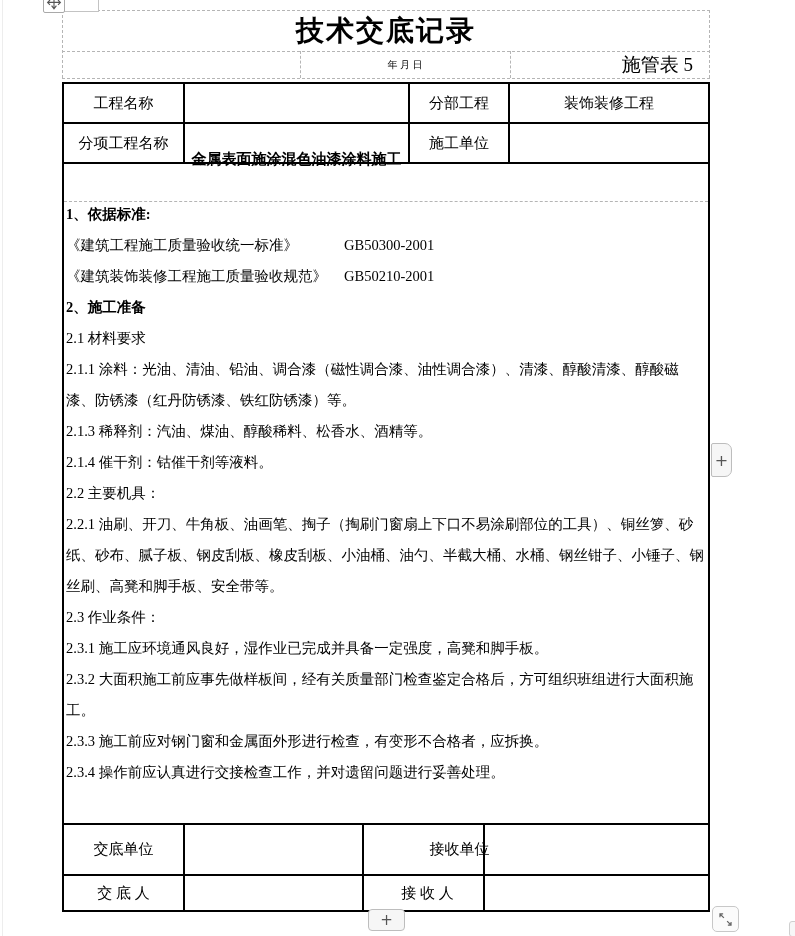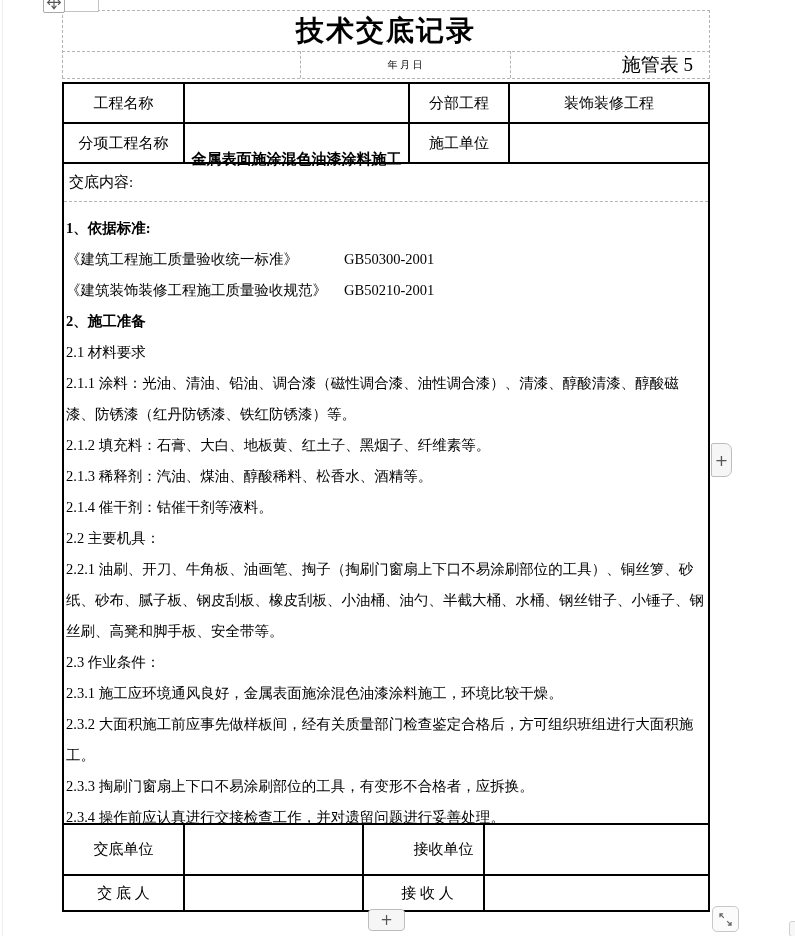--- a/index.html
+++ b/index.html
@@ -21,21 +21,21 @@
     font-family:"Liberation Sans","DejaVu Sans",sans-serif;font-weight:bold;font-size:28px;letter-spacing:2px;}
   .date-cell{left:300px;top:51px;width:210px;height:27px;display:flex;align-items:center;justify-content:center;font-size:10px;}
   .code-cell{left:510px;top:51px;width:199px;height:27px;display:flex;align-items:center;justify-content:flex-end;
     padding-right:16px;box-sizing:border-box;font-size:19px;}
   
   .main-frame{left:62px;top:82px;width:648px;height:830px;border:2px solid #000;box-sizing:border-box;}
   .cell{display:flex;align-items:center;justify-content:center;font-size:15px;}
   .cell.left{justify-content:flex-start;padding-left:3px;box-sizing:border-box;}
   .cell.bold{font-weight:bold;}
   
-  .content-body{left:66px;top:213px;width:640px;height:620px;overflow:hidden;font-size:14.5px;line-height:31px;}
+  .content-body{left:66px;top:199px;width:640px;height:620px;overflow:hidden;font-size:14.5px;line-height:31px;}
   .para{white-space:normal;}
   .para.bold{font-weight:bold;}
   .para .ref{display:inline-block;min-width:278px;}
   
   .ctrl{display:flex;align-items:center;justify-content:center;background:#f6f6f6;border:1px solid #bdbdbd;
     color:#555;font-family:"DejaVu Sans",sans-serif;cursor:pointer;box-sizing:border-box;}
   .plus-right{left:711px;top:443px;width:21px;height:34px;border-radius:2px 7px 7px 2px;font-size:16px;}
   .plus-bottom{left:368px;top:909px;width:37px;height:22px;border-radius:4px;font-size:15px;}
   .resize-handle{left:712px;top:906px;width:27px;height:26px;border-radius:5px;background:#fbfbfb;border:1px solid #c8c8c8;}
   .corner-sliver{left:789px;top:921px;width:12px;height:14px;border:1px solid #cfcfcf;border-radius:3px;background:#f7f7f7;}
@@ -88,44 +88,42 @@
   <div class="abs cell" style="left:64px;top:84px;width:119px;height:38px;">工程名称</div>
   <div class="abs cell" style="left:185px;top:84px;width:223px;height:38px;"></div>
   <div class="abs cell" style="left:410px;top:84px;width:98px;height:38px;">分部工程</div>
   <div class="abs cell" style="left:510px;top:84px;width:198px;height:38px;">装饰装修工程</div>
 
   <div class="abs cell" style="left:64px;top:124px;width:119px;height:38px;">分项工程名称</div>
   <div class="abs cell bold" style="left:185px;top:124px;width:223px;height:38px;margin-top:16px;">金属表面施涂混色油漆涂料施工</div>
   <div class="abs cell" style="left:410px;top:124px;width:98px;height:38px;">施工单位</div>
   <div class="abs cell" style="left:510px;top:124px;width:198px;height:38px;"></div>
 
-  <div class="abs cell left" style="left:66px;top:164px;width:640px;height:36px;">交底内容:</div>
 
   <div class="abs content-body">
       <div class="para bold">1、依据标准:</div>
       <div class="para"><span class="ref">《建筑工程施工质量验收统一标准》</span><span>GB50300-2001</span></div>
       <div class="para"><span class="ref">《建筑装饰装修工程施工质量验收规范》</span><span>GB50210-2001</span></div>
       <div class="para bold">2、施工准备</div>
       <div class="para">2.1 材料要求</div>
       <div class="para">2.1.1 涂料：光油、清油、铅油、调合漆（磁性调合漆、油性调合漆）、清漆、醇酸清漆、醇酸磁漆、防锈漆（红丹防锈漆、铁红防锈漆）等。</div>
-      <div class="para">2.1.2 填充料：石膏、大白、地板黄、红土子、黑烟子、纤维素等。</div>
       <div class="para">2.1.3 稀释剂：汽油、煤油、醇酸稀料、松香水、酒精等。</div>
       <div class="para">2.1.4 催干剂：钴催干剂等液料。</div>
       <div class="para">2.2 主要机具：</div>
       <div class="para">2.2.1 油刷、开刀、牛角板、油画笔、掏子（掏刷门窗扇上下口不易涂刷部位的工具）、铜丝箩、砂纸、砂布、腻子板、钢皮刮板、橡皮刮板、小油桶、油勺、半截大桶、水桶、钢丝钳子、小锤子、钢丝刷、高凳和脚手板、安全带等。</div>
       <div class="para">2.3 作业条件：</div>
-      <div class="para">2.3.1 施工应环境通风良好，金属表面施涂混色油漆涂料施工，环境比较干燥。</div>
+      <div class="para">2.3.1 施工应环境通风良好，湿作业已完成并具备一定强度，高凳和脚手板。</div>
       <div class="para">2.3.2 大面积施工前应事先做样板间，经有关质量部门检查鉴定合格后，方可组织班组进行大面积施工。</div>
-      <div class="para">2.3.3 掏刷门窗扇上下口不易涂刷部位的工具，有变形不合格者，应拆换。</div>
+      <div class="para">2.3.3 施工前应对钢门窗和金属面外形进行检查，有变形不合格者，应拆换。</div>
       <div class="para">2.3.4 操作前应认真进行交接检查工作，并对遗留问题进行妥善处理。</div>
     </div>
 
   <div class="abs cell" style="left:64px;top:825px;width:119px;height:48px;">交底单位</div>
   <div class="abs cell" style="left:185px;top:825px;width:177px;height:48px;"></div>
-  <div class="abs cell" style="left:384px;top:825px;width:119px;height:48px;">接收单位</div>
+  <div class="abs cell" style="left:364px;top:825px;width:119px;height:48px;padding-left:36px;">接收单位</div>
   <div class="abs cell" style="left:485px;top:825px;width:223px;height:48px;"></div>
 
   <div class="abs cell" style="left:64px;top:876px;width:119px;height:34px;border-radius:7px;">交 底 人</div>
   <div class="abs cell" style="left:185px;top:876px;width:177px;height:34px;"></div>
   <div class="abs cell" style="left:368px;top:876px;width:119px;height:34px;">接 收 人</div>
   <div class="abs cell" style="left:485px;top:876px;width:223px;height:34px;"></div>
 
   <div class="abs ctrl plus-right">+</div>
   <div class="abs ctrl plus-bottom">+</div>
   <div class="abs ctrl resize-handle">

